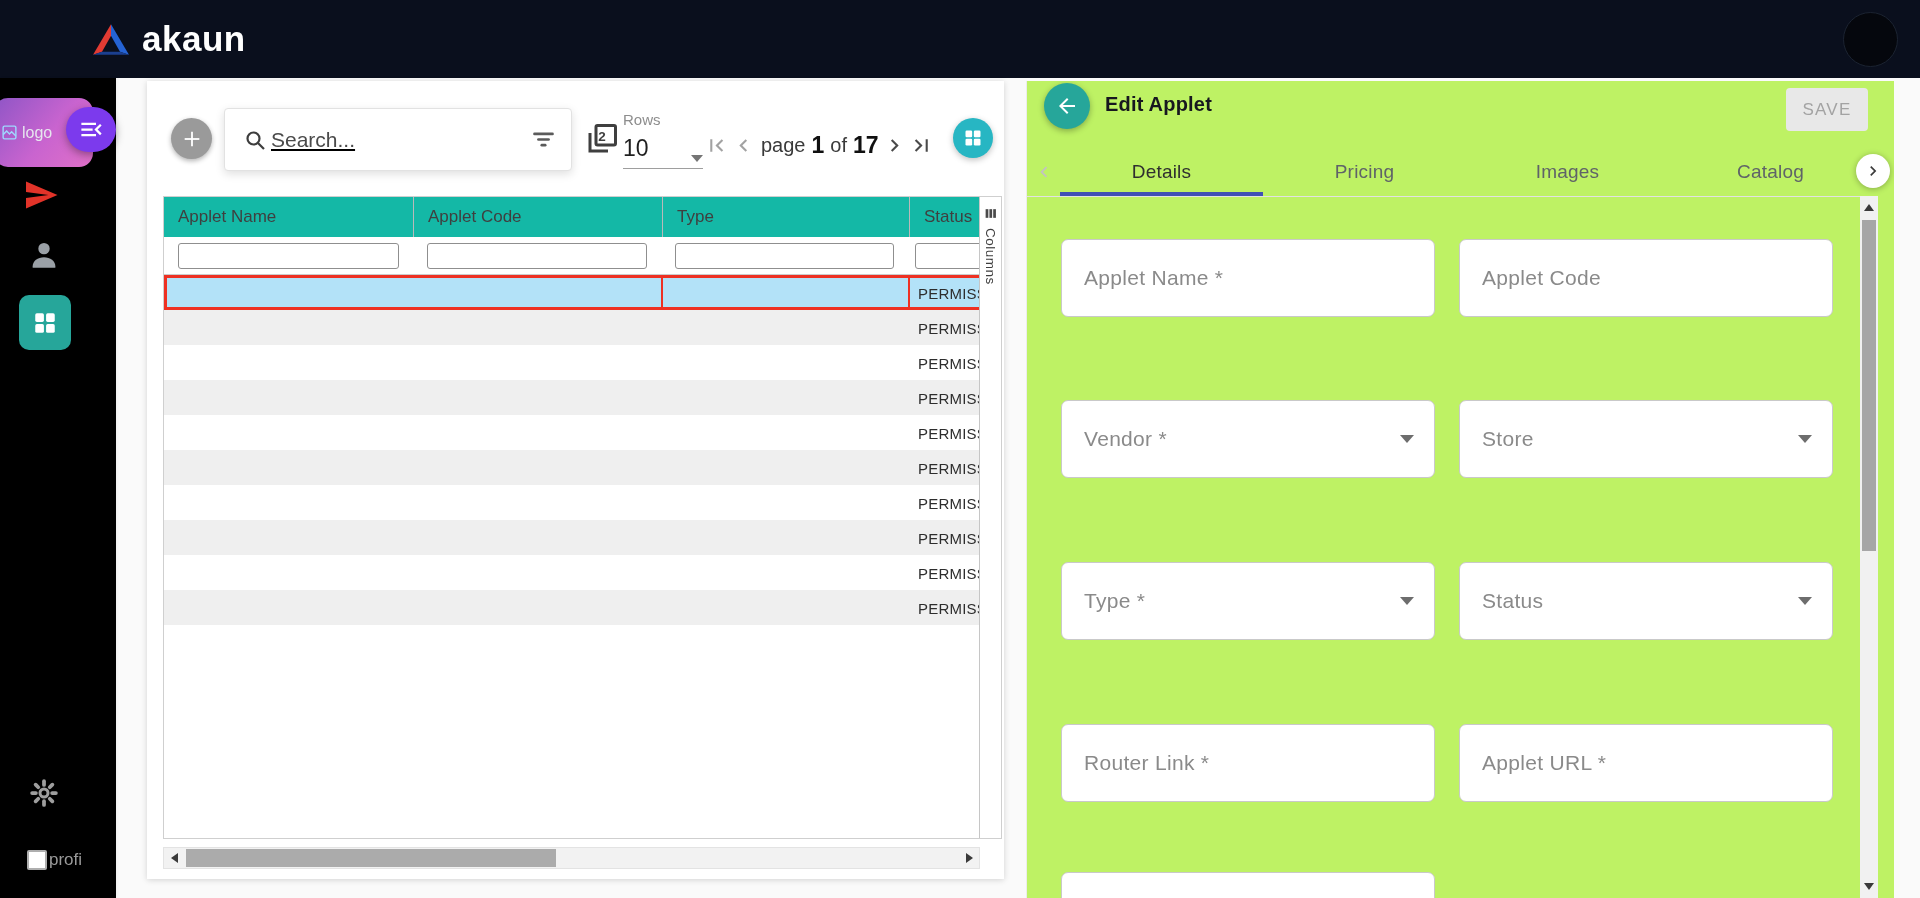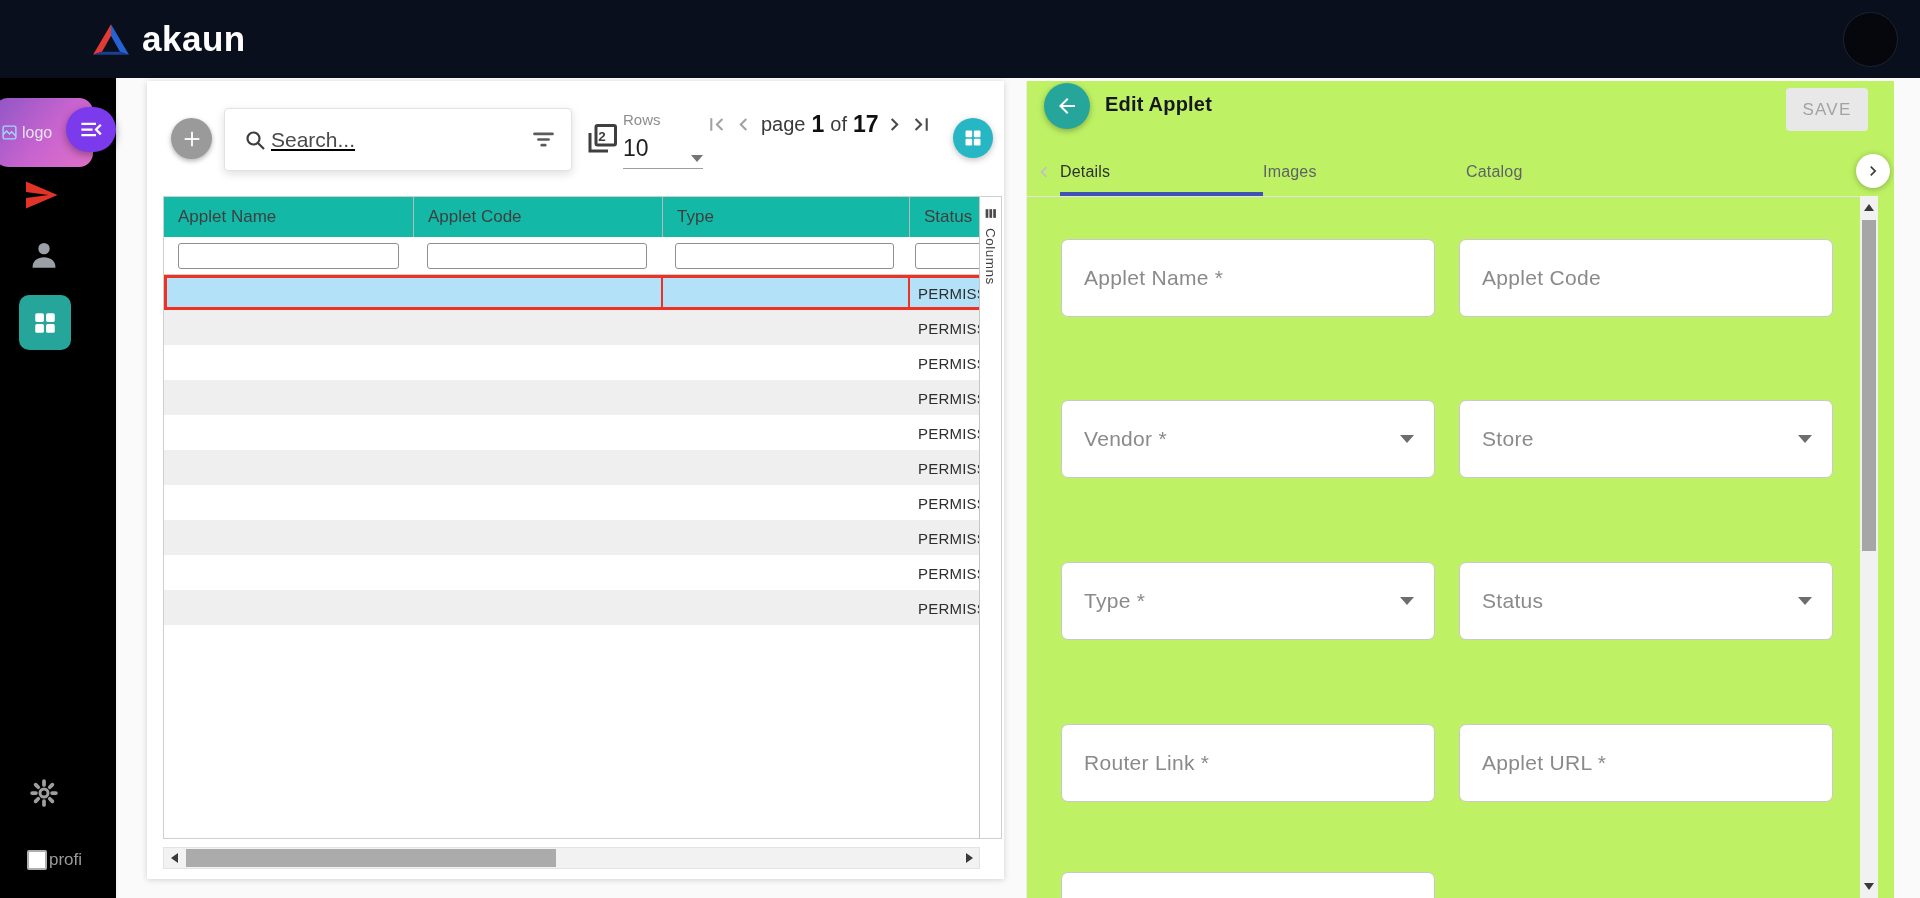--- a/index.html
+++ b/index.html
@@ -36,21 +36,21 @@
   .search-box{position:absolute;left:77px;top:27px;width:348px;height:63px;background:#fff;border:1px solid #e2e2e2;border-radius:4px;
     box-shadow:0 3px 10px rgba(0,0,0,.13);display:flex;align-items:center;padding:0 14px 0 18px;box-sizing:border-box;gap:2px;text-decoration:underline;}
   .search-input{flex:1;min-width:0;border:none;outline:none;font-size:21px;color:#333;background:transparent;}
   .search-input::placeholder{color:#4a4a4a;}
   .copy-btn{position:absolute;left:437px;top:40px;width:36px;height:36px;background:none;border:none;padding:0;}
   .rows-ctl{position:absolute;left:476px;top:30px;}
   .rows-label{font-size:15px;color:#8d8d8d;}
   .rows-select{margin-top:7px;width:80px;display:flex;align-items:flex-end;justify-content:space-between;border-bottom:1px solid #9e9e9e;
     padding-bottom:6px;font-size:23px;color:#1f1f1f;}
   .caret-sm{width:0;height:0;border-left:6px solid transparent;border-right:6px solid transparent;border-top:7px solid #757575;}
-  .pager{position:absolute;left:556px;top:23px;height:40px;display:flex;align-items:center;}
+  .pager{position:absolute;left:556px;top:44px;height:40px;display:flex;align-items:center;}
   .pager button{background:none;border:none;padding:1px;display:flex;}
   .pw{font-size:20px;color:#3a3a3a;margin:0 4px;}
   .pn{font-size:23px;font-weight:700;color:#101010;margin:0 2px;}
   .grid-btn{position:absolute;left:806px;top:37px;width:40px;height:40px;border-radius:50%;background:#27b6c3;border:none;
     box-shadow:0 2px 6px rgba(0,0,0,.25);display:flex;align-items:center;justify-content:center;}
 
   .table{position:absolute;left:16px;top:115px;width:839px;height:643px;border:1px solid #cfcfcf;box-sizing:border-box;background:#fff;overflow:hidden;}
   .thead{height:40px;background:#14b8a6;display:flex;}
   .th{box-sizing:border-box;border-right:1px solid #b9b9b9;padding-left:14px;line-height:40px;font-size:17px;color:#3f3f3f;overflow:hidden;white-space:nowrap;}
   .th.c1{width:250px;} .th.c2{width:249px;} .th.c3{width:247px;} .th.c4{flex:1;border-right:none;}
@@ -78,21 +78,21 @@
 
   
   .form-panel{position:absolute;left:1026px;top:81px;width:867px;height:817px;background:#bef264;border-left:1px solid #ececec;overflow:hidden;}
   .back-btn{position:absolute;left:17px;top:2px;width:46px;height:46px;border-radius:50%;background:#26a69a;border:none;
     box-shadow:0 2px 6px rgba(0,0,0,.3);display:flex;align-items:center;justify-content:center;}
   .form-title{position:absolute;left:78px;top:12px;font-size:20px;font-weight:700;color:#17171f;letter-spacing:.2px;}
   .save-btn{position:absolute;left:759px;top:7px;width:82px;height:43px;background:#e8e8e8;color:#a3a3a3;font-size:17px;
     letter-spacing:1.2px;border:none;border-radius:4px;}
   .tabs{position:absolute;left:0;top:66px;width:845px;height:49px;display:flex;align-items:center;}
   .tab-scroll{width:33px;height:100%;display:flex;align-items:center;justify-content:center;}
-  .tab{width:203px;font-size:16px;color:#5f6368;height:100%;line-height:49px;position:relative;letter-spacing:.2px;}
+  .tab{width:203px;text-align:center;font-size:19px;color:#5f6368;height:100%;line-height:49px;position:relative;letter-spacing:.2px;}
   .tab.active{color:#2f2f2f;}
   .tab.active::after{content:"";position:absolute;left:0;right:0;bottom:0;height:4px;background:#3f51b5;}
   .tabs-divider{position:absolute;left:0;top:115px;width:833px;height:1px;background:#e2e2e2;}
   .tab-next{position:absolute;left:829px;top:73px;width:34px;height:34px;border-radius:50%;background:#fff;border:none;
     box-shadow:0 1px 6px rgba(0,0,0,.3);display:flex;align-items:center;justify-content:center;z-index:8;}
   .field{position:absolute;width:374px;height:78px;border:1px solid #c9c9c9;border-radius:7px;box-sizing:border-box;background:#fff;
     display:flex;align-items:center;padding:0 20px 0 22px;}
   .flabel{font-size:21px;color:#8a8a8a;letter-spacing:.3px;}
   .fcaret{margin-left:auto;width:0;height:0;border-left:7px solid transparent;border-right:7px solid transparent;border-top:8px solid #6d6d6d;}
   .f0{left:34px;top:158px;text-align:right;} .f1{left:432px;top:158px;}
@@ -325,20 +325,21 @@
     <div class="form-title" data-interactable="false">Edit Applet</div>
     <button class="save-btn" data-interactable="true">SAVE</button>
 
     <div class="tabs" data-interactable="false">
       <span class="tab-scroll" data-interactable="true">
         <svg width="22" height="22" viewBox="0 0 24 24" fill="#c2c2c2" data-interactable="false">
           <path d="M15.41 7.41 14 6l-6 6 6 6 1.41-1.41L10.83 12z"></path>
         </svg>
       </span>
       <div class="tab active" data-interactable="true"><span data-interactable="false">Details</span></div>
+      <div class="tab" data-interactable="true"><span data-interactable="false">Pricing</span></div>
       <div class="tab" data-interactable="true"><span data-interactable="false">Images</span></div>
       <div class="tab" data-interactable="true"><span data-interactable="false">Catalog</span></div>
     </div>
     <button class="tab-next" data-interactable="true">
       <svg width="20" height="20" viewBox="0 0 24 24" fill="#3c3c3c" data-interactable="false">
         <path d="M10 6 8.59 7.41 13.17 12l-4.58 4.59L10 18l6-6z"></path>
       </svg>
     </button>
     <div class="tabs-divider" data-interactable="false"></div>
 

